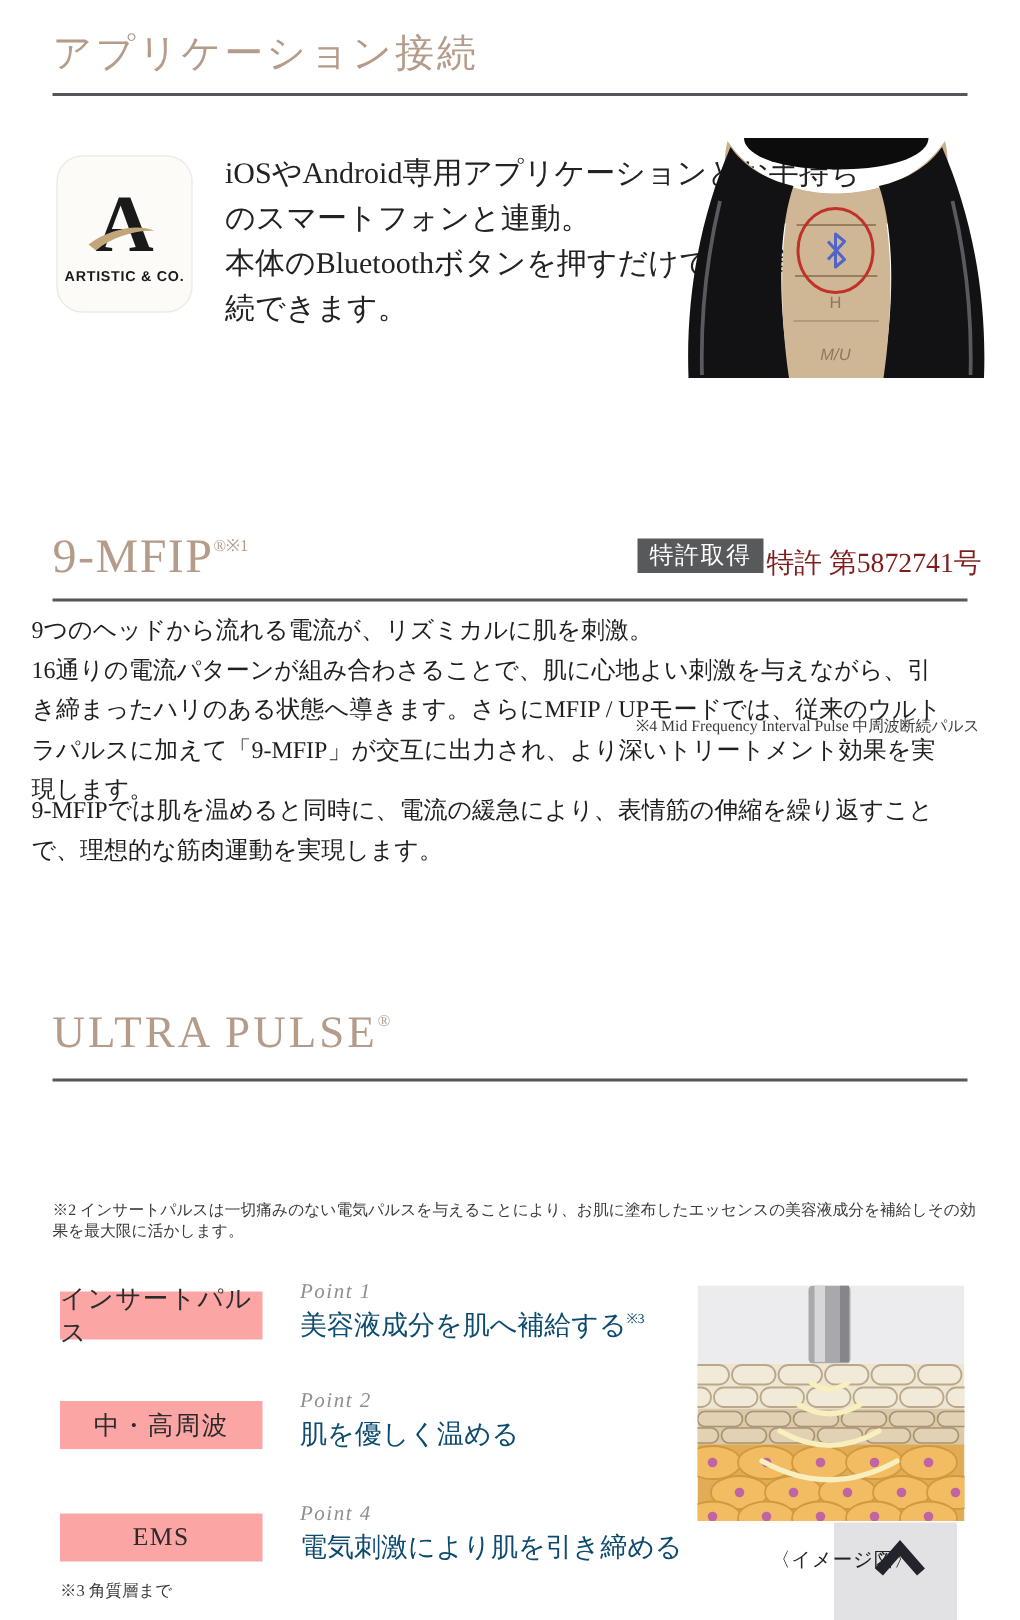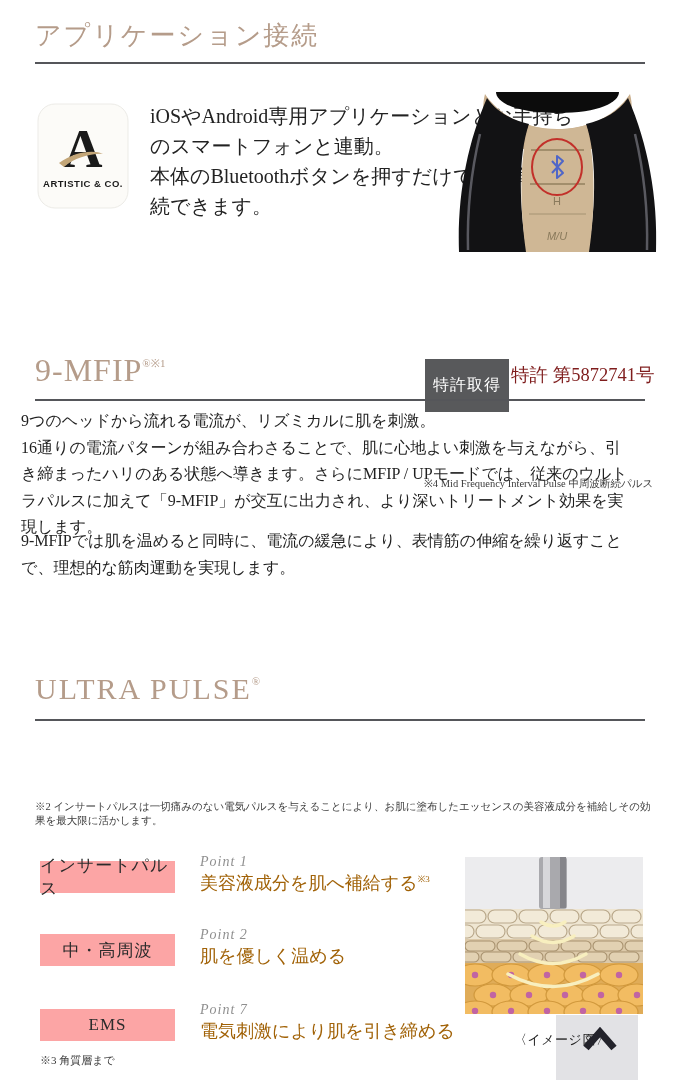--- a/index.html
+++ b/index.html
@@ -18,21 +18,21 @@
   #rule1{ top:62px; } #rule2{ top:399px; } #rule3{ top:719px; }
 
   
   .logo-box { position:absolute; left:37px; top:103px; }
   .app-body { position:absolute; left:150px; top:101px; width:505px;
               font-size:20px; line-height:30px; white-space:pre-line; color:#222; }
   .device-img { position:absolute; left:450px; top:92px; }
 
   
   .patent-badge { position:absolute; left:425px; top:359px; background:#58595b;
-                  color:#fff; font-size:16px; padding:16px 8px; letter-spacing:1px; }
+                  color:#fff; font-size:16px; padding:1px 8px; letter-spacing:1px; }
   .patent-no { position:absolute; left:511px; top:362px; font-size:18.5px; color:#7f1d1d; }
   .body-text { position:absolute; left:21px; width:614px; font-size:16px;
                line-height:26.5px; white-space:pre-line; color:#1f1f1f; }
   #mfip-body { top:408px; }
   .footnote { position:absolute; color:#3a3a3a; }
   #fn1 { left:424px; top:476px; font-size:10.5px; }
   .sub-title { position:absolute; left:35px; top:500px; font-size:19px; font-weight:bold; color:#111; }
   #mfip-sub-body { top:528px; }
 
   
@@ -40,21 +40,21 @@
   #fn2 { left:35px; top:800px; font-size:10.5px; width:620px; }
 
   
   .fbox { position:absolute; left:40px; width:135px; height:32px; background:#fca5a5;
           display:flex; align-items:center; justify-content:center;
           font-size:17px; color:#2b2b2b; letter-spacing:1px; }
   #fbox1{ top:861px; } #fbox2{ top:934px; } #fbox3{ top:1009px; }
   .fpoint { position:absolute; left:200px; font-size:14px; font-style:italic;
             color:#8f8f8f; letter-spacing:1px;text-align:center; }
   #fp1{ top:854px; } #fp2{ top:927px; } #fp3{ top:1002px; }
-  .fdesc { position:absolute; left:200px; font-size:18px; color:#a16207; }
+  .fdesc { position:absolute; left:200px; font-size:18px; color:#0c4a6e; }
   #fd1{ top:871px; } #fd2{ top:944px; } #fd3{ top:1019px; }
   .fdesc sup { font-size:9px; }
   #fn3 { left:40px; top:1053px; font-size:11px;font-family:Liberation Serif, serif; }
 
   
   .skin-img { position:absolute; left:465px; top:857px; }
   .gray-box { position:absolute; left:556px; top:1015px; width:82px; height:65px; background:#e2e2e5; }
   .img-caption { position:absolute; left:514px; top:1031px; font-size:13px; color:#222; letter-spacing:0.5px; }
   .chevron-up { position:absolute; left:580px; top:1024px; cursor:pointer; }
 </style>
@@ -129,21 +129,21 @@
 
   <div class="fbox" id="fbox1">インサートパルス</div>
   <div class="fpoint" id="fp1">Point 1</div>
   <div class="fdesc" id="fd1"><span>美容液成分を肌へ補給する</span><sup>※3</sup></div>
 
   <div class="fbox" id="fbox2">中・高周波</div>
   <div class="fpoint" id="fp2">Point 2</div>
   <div class="fdesc" id="fd2"><span>肌を優しく温める</span><sup></sup></div>
 
   <div class="fbox" id="fbox3">EMS</div>
-  <div class="fpoint" id="fp3">Point 7</div>
+  <div class="fpoint" id="fp3">Point 4</div>
   <div class="fdesc" id="fd3"><span>電気刺激により肌を引き締める</span><sup></sup></div>
 
   <div class="skin-img">
     <svg width="178" height="157" viewBox="0 0 178 157">
       <rect x="0" y="0" width="178" height="52" fill="#ececee"></rect>
 
       <rect x="74" y="0" width="28" height="52" rx="3" fill="#a9a9ad"></rect>
       <rect x="78" y="0" width="7" height="51" fill="#d7d7da"></rect>
       <rect x="95" y="0" width="6" height="51" fill="#85858a"></rect>
 

